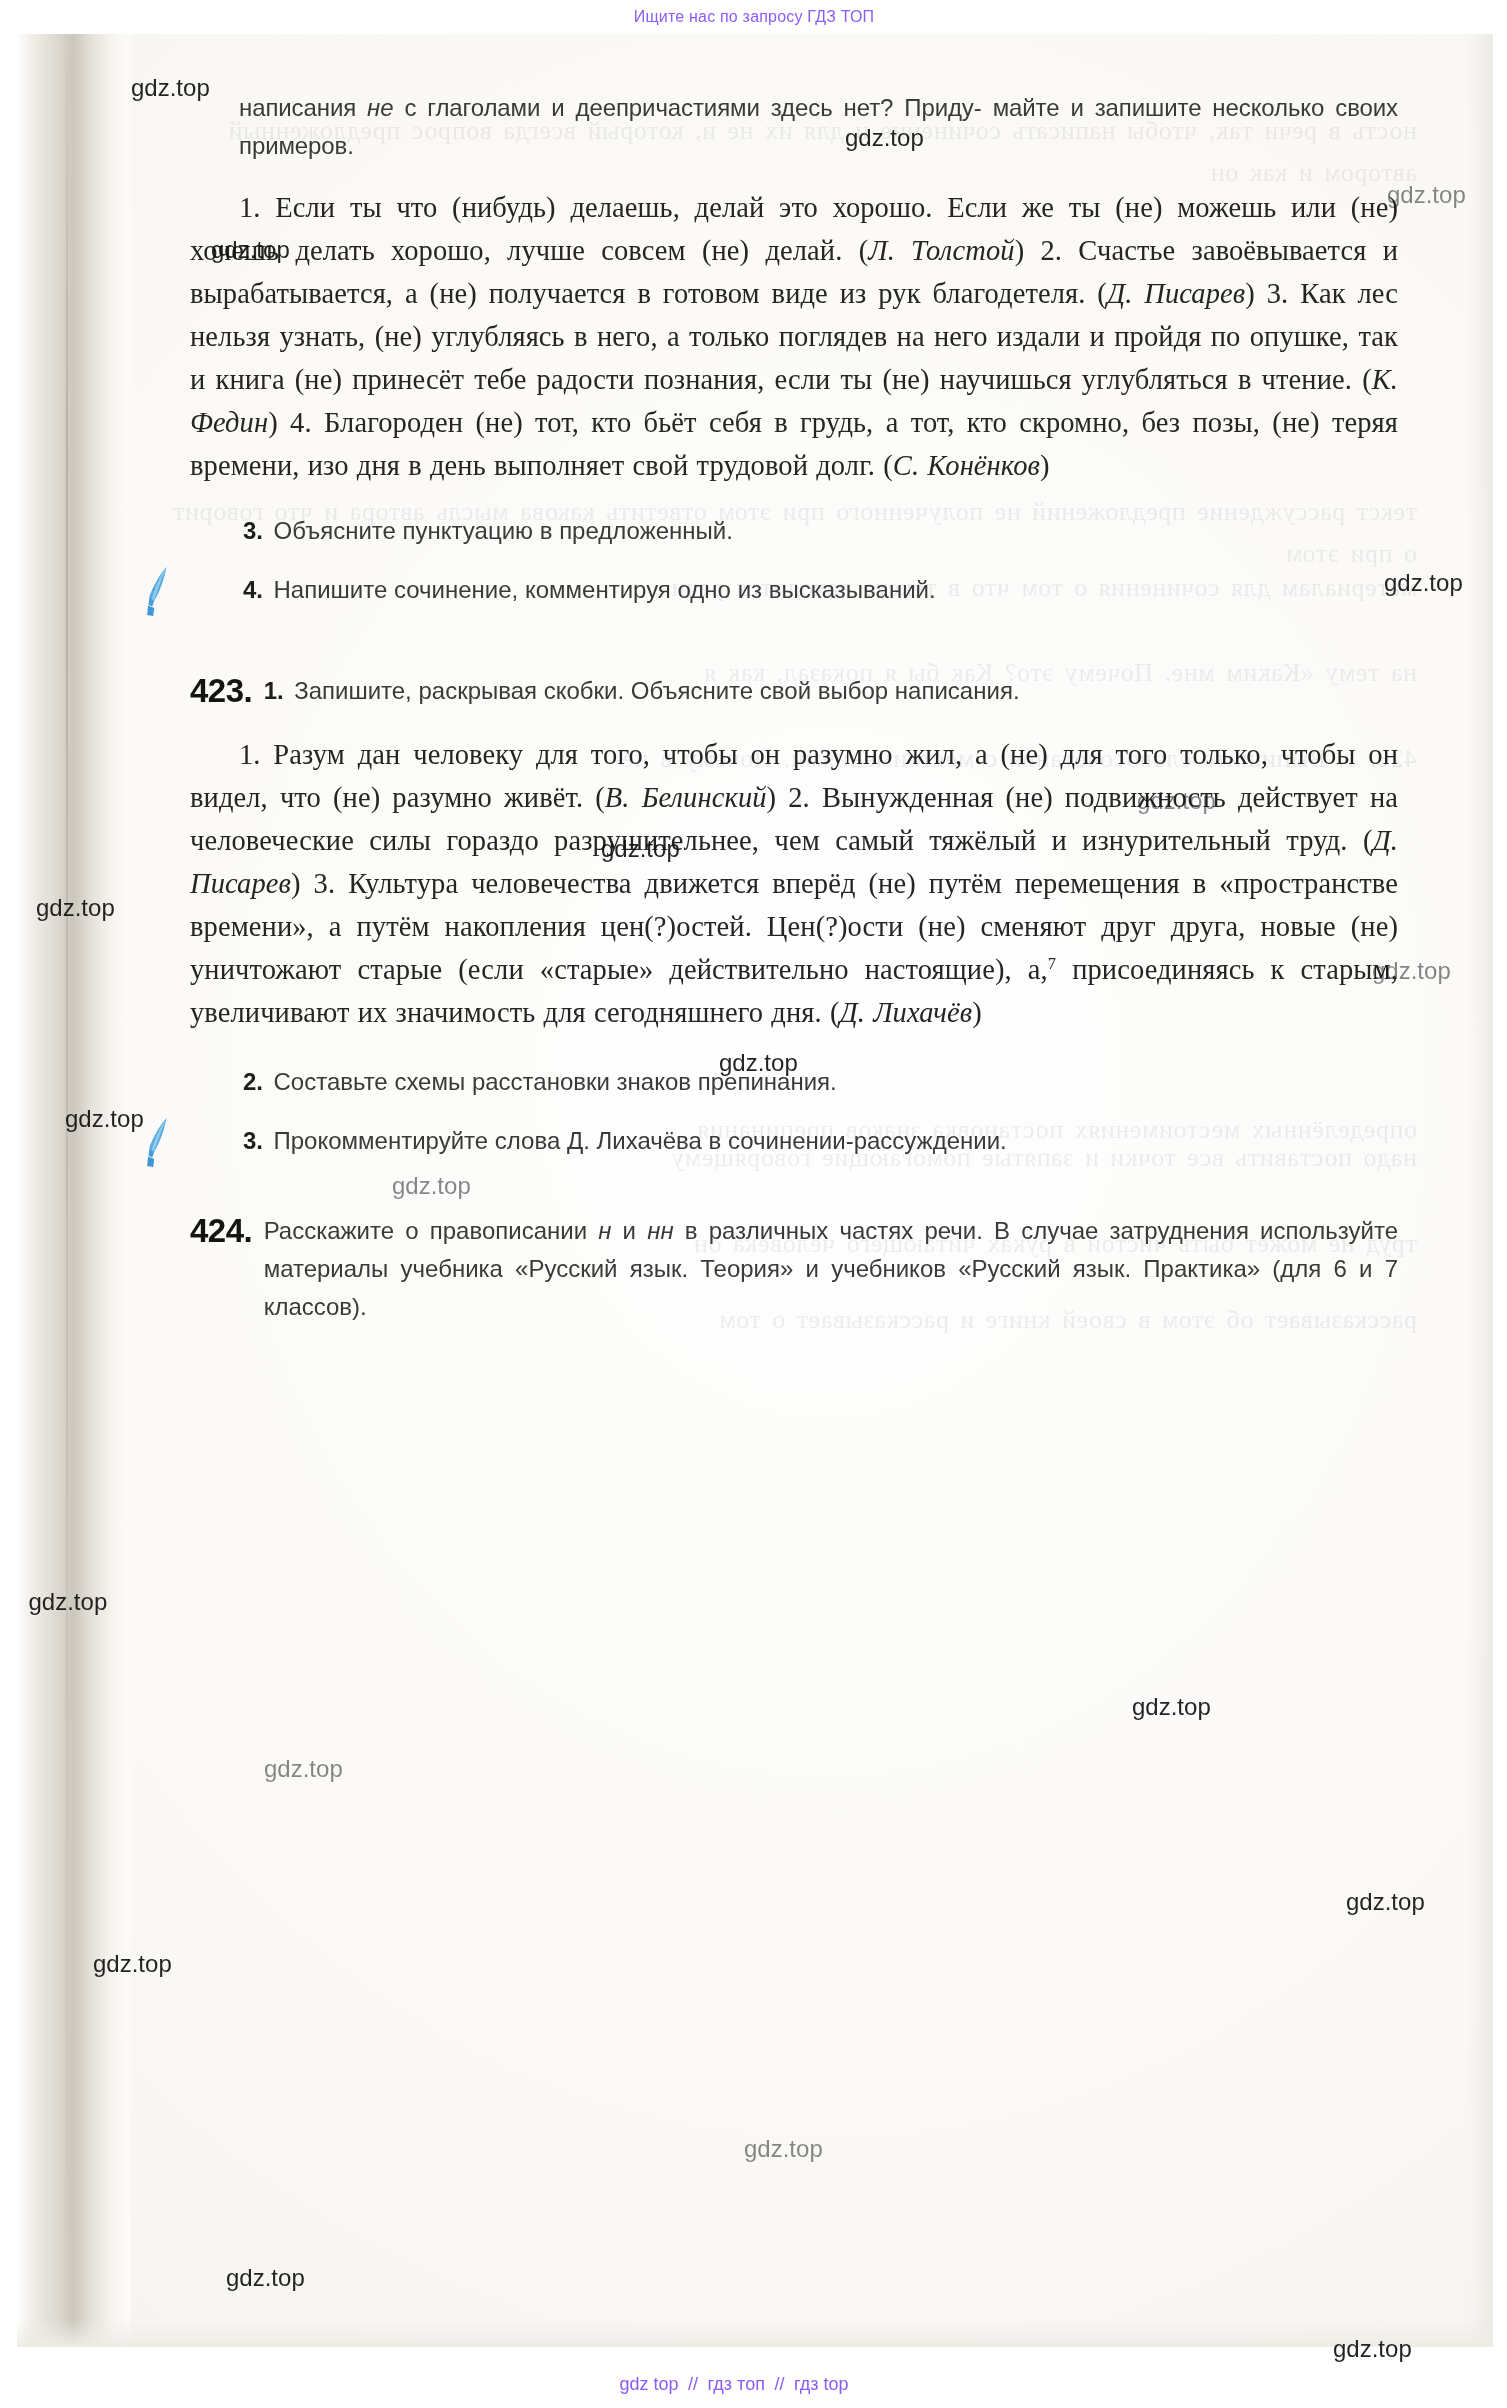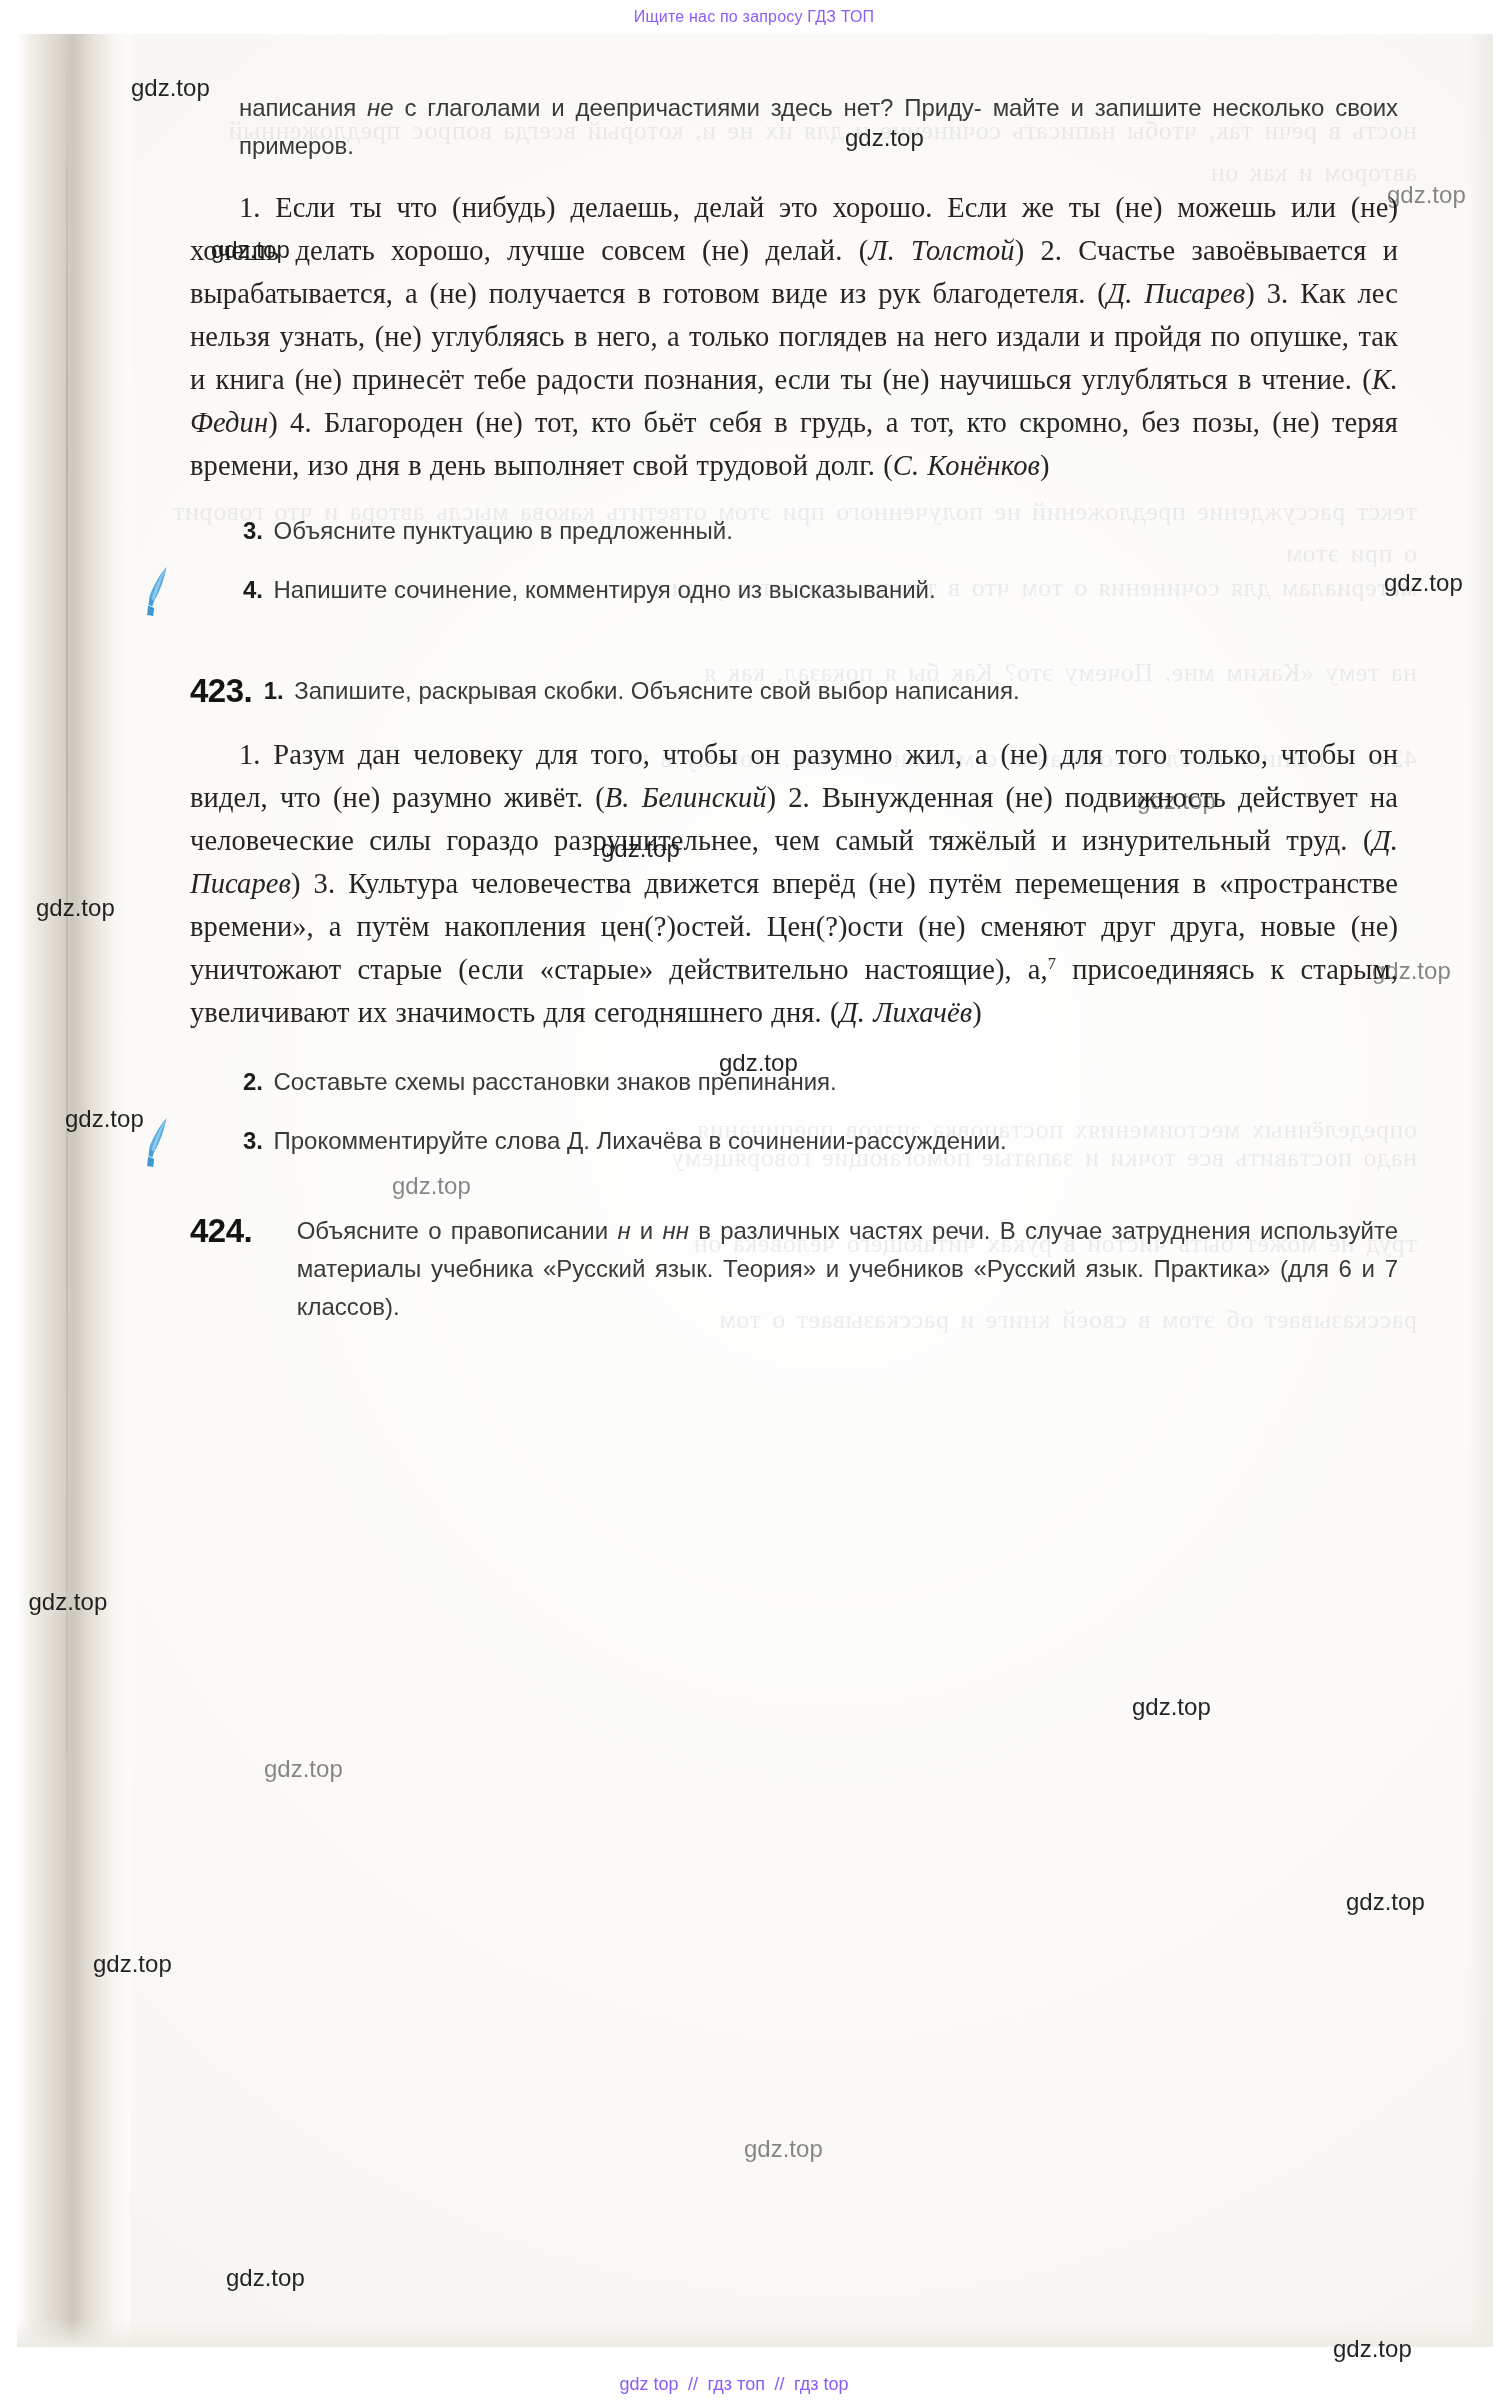--- a/index.html
+++ b/index.html
@@ -338,23 +338,23 @@
       <svg class="quill" viewBox="0 0 34 56">
         <path d="M27 2 C20 10, 13 22, 9 33 L14 38 C20 28, 25 14, 27 2 Z" fill="#5aa9de"></path>
         <path d="M27 2 C23 12, 18 25, 14 38 L11.5 35.5 C15 23, 21 10, 27 2 Z" fill="#8ccaee"></path>
         <path d="M9 33 L14 38 L12 44 L8 42 Z" fill="#4a9ed8"></path>
         <path d="M7.5 43 L14 45.5 L13 54 L6.5 53 Z" fill="#3f97d4"></path>
       </svg>
       <span class="task-num">3.</span>
       <span class="task-text">Прокомментируйте слова Д. Лихачёва в сочинении-рассуждении.</span>
     </div>
 
-    <div class="ex" style="margin-top:51px;gap:33px;">
+    <div class="ex" style="margin-top:51px;">
       <span class="ex-num">424.</span>
-      <span class="ex-text"><span>Объясните о правописании </span><span class="ital">н</span><span> и </span><span class="ital">нн</span><span> в различных частях речи. В случае затруднения используйте материалы учебника «Русский язык. Теория» и учебников «Русский язык. Практика» (для 6 и 7 классов).</span></span>
+      <span class="ex-text"><span>Расскажите о правописании </span><span class="ital">н</span><span> и </span><span class="ital">нн</span><span> в различных частях речи. В случае затруднения используйте материалы учебника «Русский язык. Теория» и учебников «Русский язык. Практика» (для 6 и 7 классов).</span></span>
     </div>
 
   </div>
 
 
 </div>
 
 <div class="bottom-mark">
   <span>gdz top</span><span class="sep">//</span><span>гдз топ</span><span class="sep">//</span><span>гдз top</span>
 </div>

